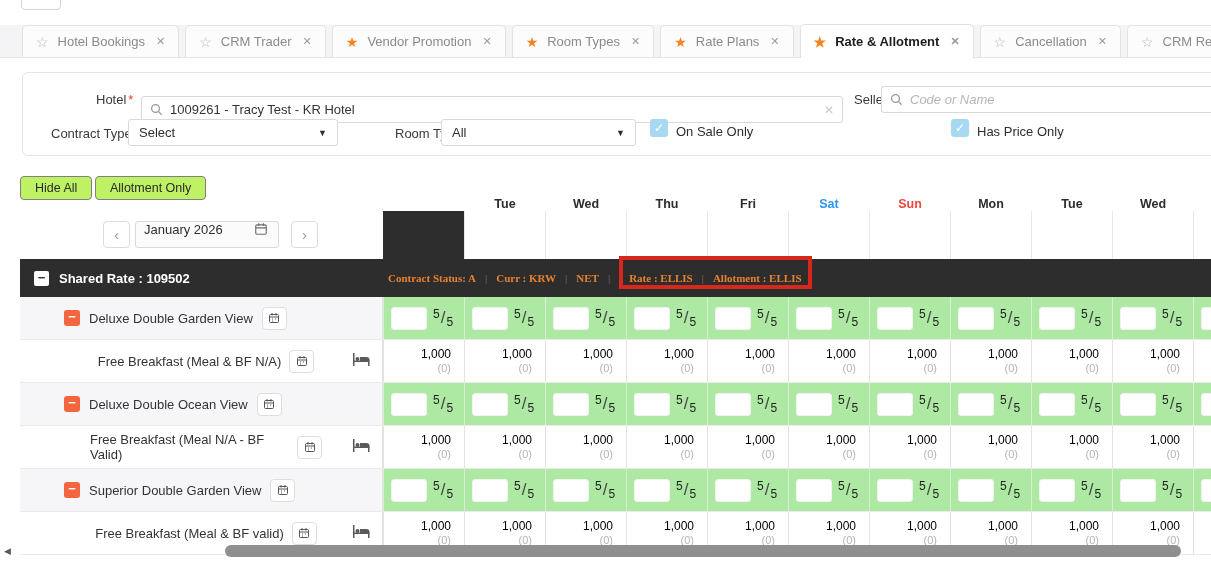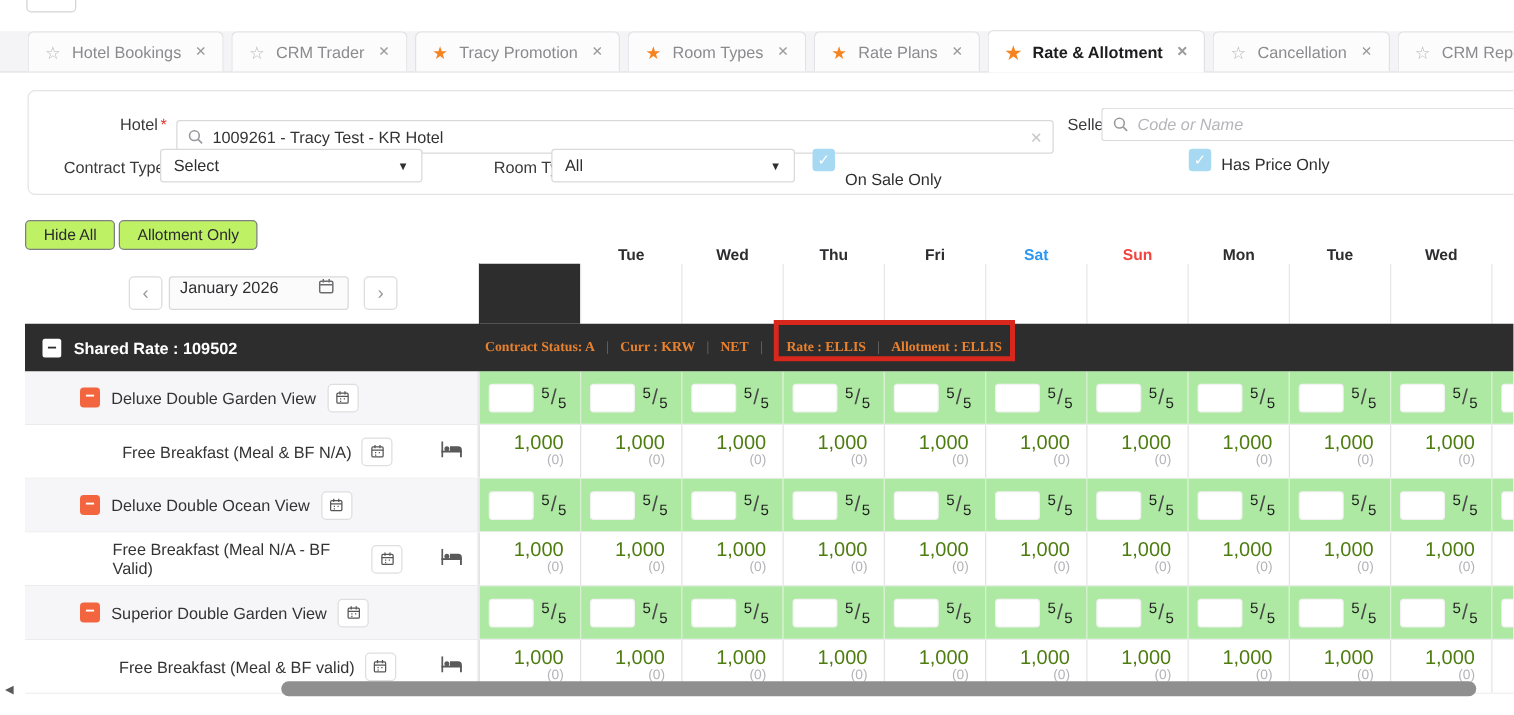--- a/index.html
+++ b/index.html
@@ -97,21 +97,21 @@
   .cell { width:81px; flex:none; border-left:1px solid #e3e3e6; display:flex; align-items:center; }
   .cell.allot { background:#aee9a3; border-left-color:#d9efd2; }
   .allot-input { width:36px; height:23px; margin-left:7px; background:#fff;
     border:1px solid #f2f2f2; border-radius:3px; outline:none; flex:none; }
   .frac { margin-left:6px; font-size:12px; color:#1e1e1e; white-space:nowrap; }
   .frac .n { position:relative; top:-5px; }
   .frac .slash { font-size:17px; color:#4a4a4a; margin:0 1px; font-weight:400; }
   .frac .d { position:relative; top:3px; }
   .cell.price { background:#fff; flex-direction:column; justify-content:center;
     align-items:flex-end; padding-right:13px; }
-  .price-amt { font-size:16px; color:#4d7c0f; line-height:15px; }
+  .price-amt { font-size:12px; color:#000000; line-height:15px; }
   .price-cnt { font-size:11px; color:#b4b4b8; line-height:13px; }
   .cell.stub { width:18px; overflow:hidden; padding:0; }
   .cell.stub .allot-input { width:30px; flex:none; }
 
   
   .hscroll-arrow { position:absolute; left:4px; top:546px; font-size:9px; color:#5a5a5a; }
   .hscroll-thumb { position:absolute; left:225px; top:545px; width:956px; height:12px;
     background:#8f8f8f; border-radius:6px; cursor:pointer; }
 </style>
 </head>
@@ -127,21 +127,21 @@
     <span class="tab-label">Hotel Bookings</span>
     <span class="close">✕</span>
   </div>
       <div class="tab">
     <span class="star">☆</span>
     <span class="tab-label">CRM Trader</span>
     <span class="close">✕</span>
   </div>
       <div class="tab">
     <span class="star filled">★</span>
-    <span class="tab-label">Tracy Promotion</span>
+    <span class="tab-label">Vendor Promotion</span>
     <span class="close">✕</span>
   </div>
       <div class="tab">
     <span class="star filled">★</span>
     <span class="tab-label">Room Types</span>
     <span class="close">✕</span>
   </div>
       <div class="tab">
     <span class="star filled">★</span>
     <span class="tab-label">Rate Plans</span>
@@ -189,21 +189,21 @@
     <div class="select-box" style="left:105px; top:46px; width:210px;">
       <span>Select</span>
       <span class="caret">▼</span>
     </div>
     <div class="fp-label" style="left:372px; top:53px;">Room Type</div>
     <div class="select-box" style="left:418px; top:46px; width:195px;">
       <span>All</span>
       <span class="caret">▼</span>
     </div>
     <div class="checkbox" style="left:627px; top:46px;">✓</div>
-    <div class="cb-label" style="left:653px; top:63px;">On Sale Only</div>
+    <div class="cb-label" style="left:653px; top:51px;">On Sale Only</div>
     <div class="checkbox" style="left:928px; top:46px;">✓</div>
     <div class="cb-label" style="left:954px; top:51px;">Has Price Only</div>
   </div>
 
   <button class="btn-outline" style="left:20px; top:176px;">Hide All</button>
   <button class="btn-outline" style="left:95px; top:176px;">Allotment Only</button>
 
   <div class="grid">
     <div class="hdr-row">
       <div class="nav-cell">

